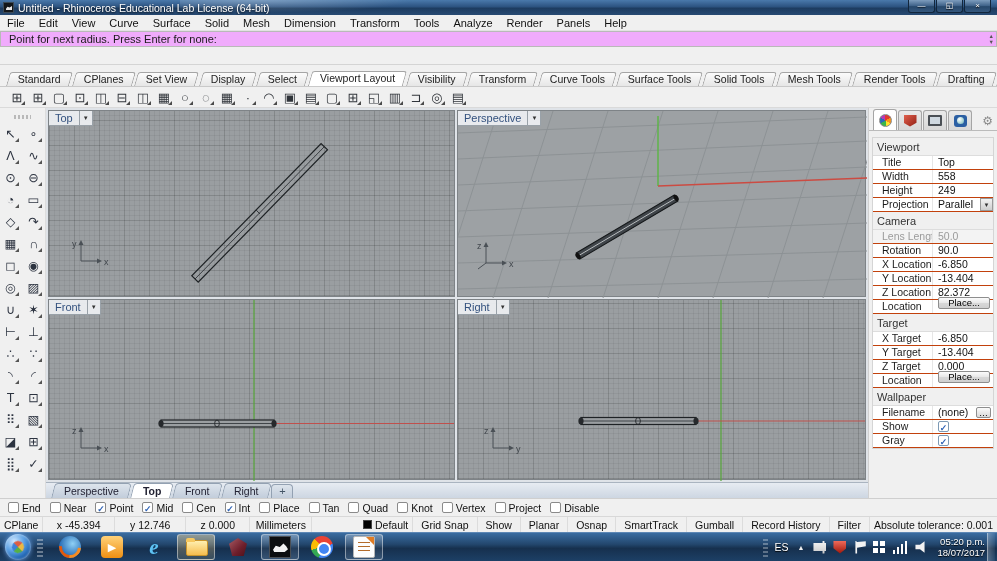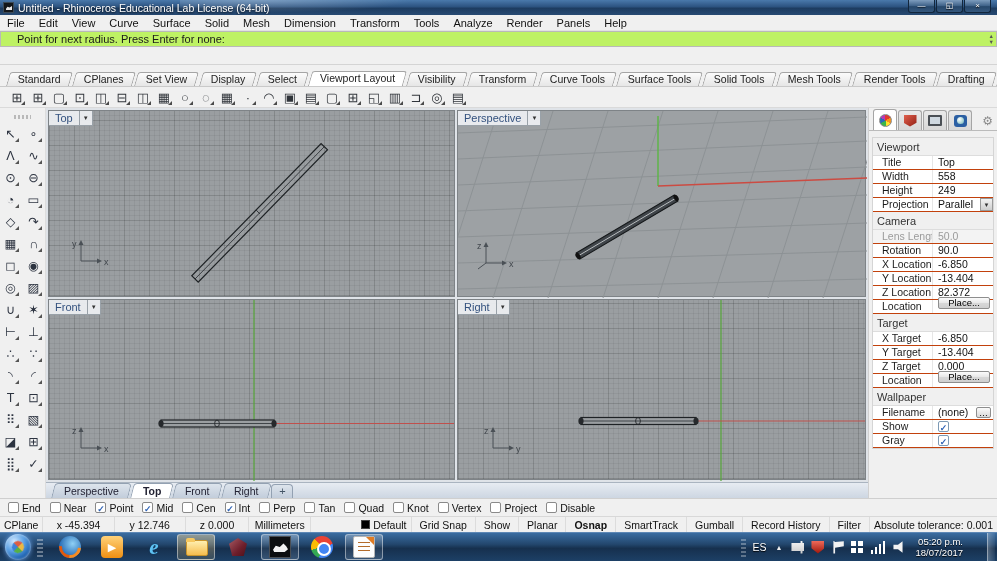--- a/index.html
+++ b/index.html
@@ -21,22 +21,22 @@
   .win-btn{width:27px;height:13px;border:1px solid #12263c;border-top:none;border-radius:0 0 3px 3px;
     background:linear-gradient(#7d9cbd,#3d6087 50%,#27476b 55%,#35587e);color:#fff;font-size:8px;
     line-height:11px;text-align:center;margin-left:1px;text-shadow:0 1px 1px #000;}
 
   
   .menubar{position:absolute;left:0;top:15px;width:997px;height:16px;background:#f0f0f0;
     display:flex;align-items:center;border-bottom:1px solid #e2e2e2;}
   .menu-item{padding:0 7px;height:16px;line-height:16px;}
 
   
-  .cmdrow{position:absolute;left:0;width:997px;background:#bef264;border:1px solid #b9b9b9;
-    padding-left:16px;line-height:14px;}
+  .cmdrow{position:absolute;left:0;width:997px;background:#f0abfc;border:1px solid #b9b9b9;
+    padding-left:8px;line-height:14px;}
   .cmd1{top:31px;height:16px;color:#1a1a1a;}
   .cmd2{top:47px;height:17px;font-weight:bold;}
   .cmd-arrows{position:absolute;right:2px;top:1px;display:flex;flex-direction:column;
     font-size:5.5px;color:#555;line-height:6px;font-weight:normal;}
   .gap-strip{position:absolute;left:0;top:64px;width:997px;height:7px;background:#f0f0f0;border-top:1px solid #d4d4d4;}
 
   
   .tabsrow{position:absolute;left:0;top:71px;width:997px;height:16px;background:#f0f0f0;
     display:flex;align-items:flex-end;padding-left:8px;border-bottom:1px solid #c9c9c9;}
   .rtab{height:14px;margin-right:3px;padding:0 9px;border:1px solid #a5a5a5;border-bottom:none;
@@ -150,21 +150,21 @@
   .statusbar{position:absolute;left:0;top:516px;width:997px;height:16px;background:#f0f0f0;
     border-top:1px solid #d8d8d8;display:flex;align-items:stretch;font-size:10.5px;}
   .st-cell{display:flex;align-items:center;justify-content:center;border-right:1px solid #dcdcdc;
     padding:0 4px;white-space:nowrap;}
   .st-cplane{width:52px;}
   .st-x{width:90px;}.st-y{width:90px;}.st-z{width:80px;}
   .st-units{width:78px;}
   .st-layer{width:128px;justify-content:flex-end;}
   .sw{width:9px;height:9px;background:#000;margin-right:3px;border:1px solid #444;}
   .st-toggle{padding:0 8px;}
-  .st-toggle.active{font-weight:bold;}
+  .st-toggle.active{font-weight:normal;}
   .st-tol{flex:1;justify-content:flex-start;border-right:none;}
 
   
   .taskbar{position:absolute;left:0;top:532px;width:997px;height:29px;
     background:linear-gradient(#3a6ca0,#23476e 40%,#16304e 55%,#1d4066);
     display:flex;align-items:center;border-top:1px solid #5d87b5;}
   .start-orb{width:26px;height:26px;border-radius:50%;margin:0 6px 0 5px;position:relative;
     background:radial-gradient(circle at 35% 28%,#cfe7ff,#5aa0e4 40%,#1f63b0 70%,#0e3a6e);
     box-shadow:0 0 5px rgba(120,180,255,.8), inset 0 0 3px rgba(255,255,255,.7);}
   .start-orb::after{content:"";position:absolute;left:7px;top:7px;width:12px;height:12px;border-radius:50%;
@@ -213,21 +213,21 @@
   .tray-ic{width:13px;height:13px;margin-right:7px;position:relative;}
   .i-power-icon{background:linear-gradient(#f5f5f5,#c9c9c9);border-radius:2px;clip-path:polygon(0 20%,70% 20%,70% 0,85% 0,85% 20%,100% 20%,100% 80%,85% 80%,85% 100%,70% 100%,70% 80%,0 80%);}
   .i-antivirus-shield-icon{background:linear-gradient(#ef6a5a,#9c1408);clip-path:polygon(0 0,100% 0,100% 60%,50% 100%,0 60%);}
   .i-flag-icon{background:#f2f2f2;clip-path:polygon(15% 0,15% 100%,28% 100%,28% 55%,95% 45%,95% 5%,28% 12%);}
   .i-windows-update-icon{background-image:linear-gradient(#fff,#fff),linear-gradient(#fff,#fff),linear-gradient(#fff,#fff),linear-gradient(#fff,#fff);
     background-size:5px 5px;background-position:0 0,7px 0,0 7px,7px 7px;background-repeat:no-repeat;}
   .i-network-signal-icon{background-image:linear-gradient(#fff,#fff),linear-gradient(#fff,#fff),linear-gradient(#fff,#fff),linear-gradient(#fff,#fff);
     background-size:2px 4px,2px 7px,2px 10px,2px 13px;background-position:0 bottom,4px bottom,8px bottom,12px bottom;
     background-repeat:no-repeat;width:15px;}
   .i-volume-icon{background:#f2f2f2;clip-path:polygon(0 32%,35% 32%,70% 5%,70% 95%,35% 68%,0 68%);}
-  .tray-clock{text-align:right;font-size:9.5px;line-height:11px;margin:0 24px 0 2px;text-shadow:0 1px 1px #000;}
+  .tray-clock{text-align:right;font-size:9.5px;line-height:11px;margin:0 2px 0 2px;text-shadow:0 1px 1px #000;}
   .show-desktop{width:8px;height:29px;background:linear-gradient(90deg,rgba(255,255,255,.25),rgba(255,255,255,.05));
     border-left:1px solid rgba(255,255,255,.5);}
 </style>
 </head>
 <body>
 
 <div id="app">
 
   <div class="titlebar">
     <div class="glass"></div>
@@ -678,21 +678,21 @@
       <span class="os-item">
         <span class="os-cb"></span>
         <span class="os-label">Cen</span>
       </span>
       <span class="os-item checked">
         <span class="os-cb"><span class="ck">✓</span></span>
         <span class="os-label">Int</span>
       </span>
       <span class="os-item">
         <span class="os-cb"></span>
-        <span class="os-label">Perp</span>
+        <span class="os-label">Place</span>
       </span>
       <span class="os-item">
         <span class="os-cb"></span>
         <span class="os-label">Tan</span>
       </span>
       <span class="os-item">
         <span class="os-cb"></span>
         <span class="os-label">Quad</span>
       </span>
       <span class="os-item">

